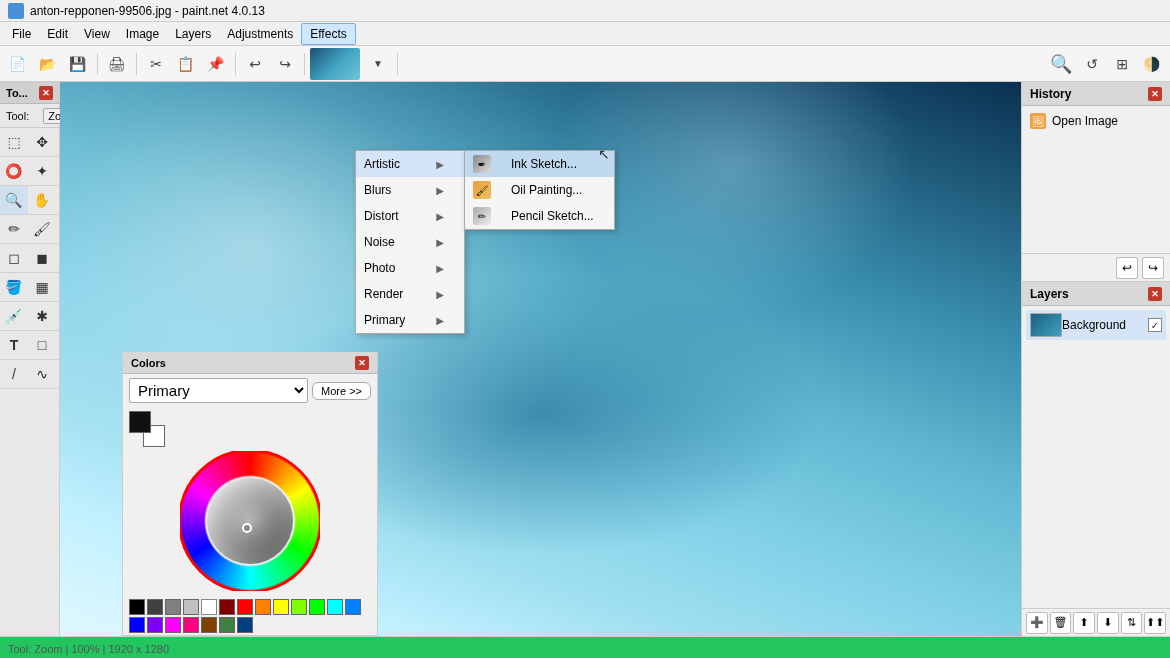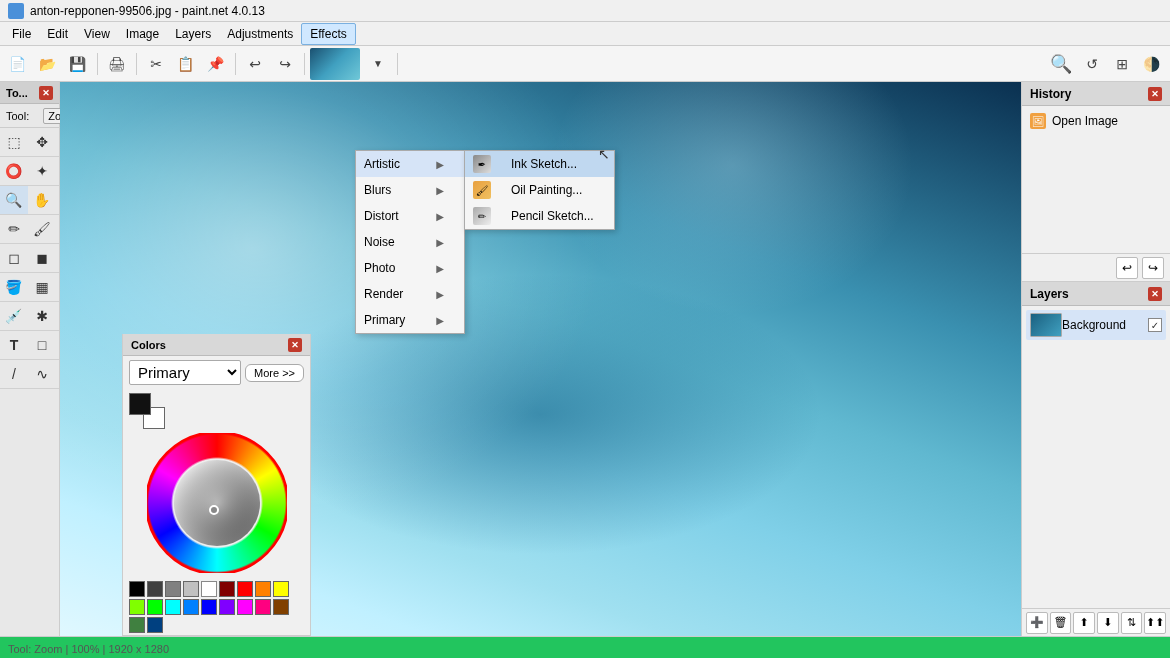--- a/index.html
+++ b/index.html
@@ -254,21 +254,21 @@
       display: flex; align-items: center; justify-content: center;
       cursor: pointer;
       font-size: 11px;
     }
 
     
     #colors-panel {
       position: absolute;
       left: 62px;
       bottom: 0;
-      width: 189px;
+      width: 256px;
       background: #f0f0f0;
       border: 1px solid #ccc;
       border-top: none;
     }
     #colors-header {
       height: 22px;
       background: #d8d8d8;
       border-bottom: 1px solid #bbb;
       display: flex;
       align-items: center;

